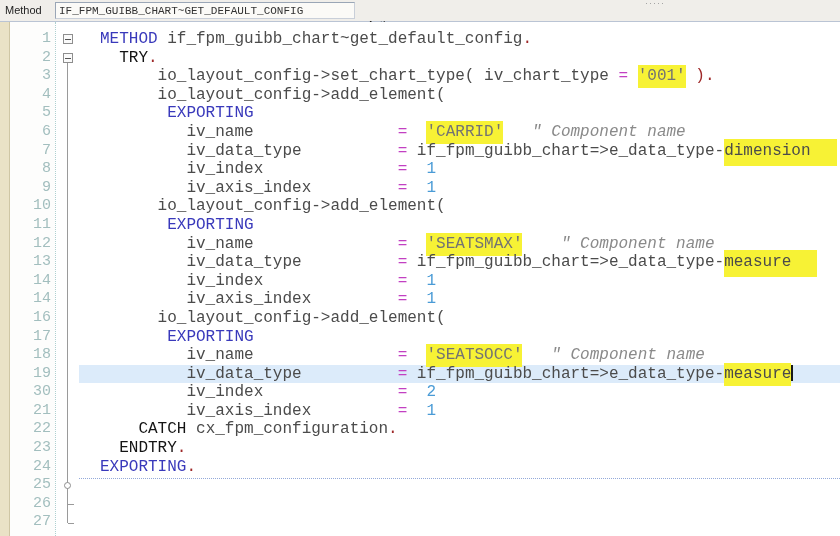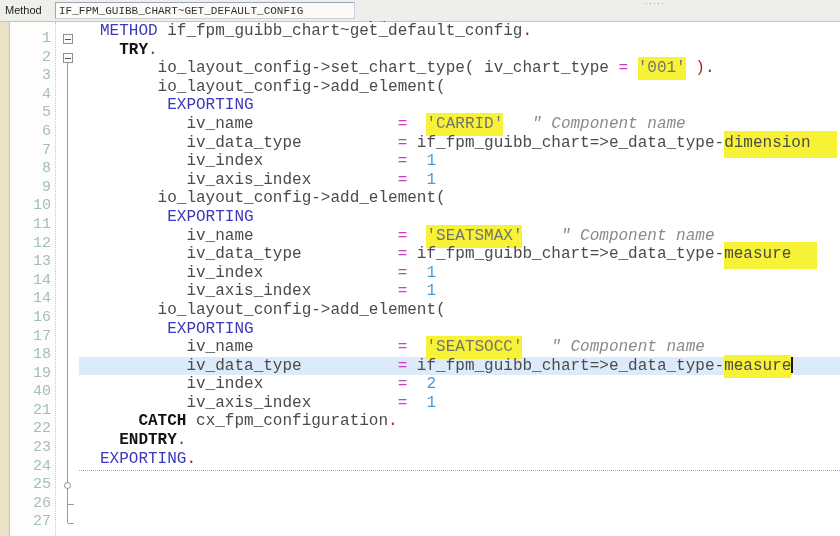--- a/index.html
+++ b/index.html
@@ -26,29 +26,29 @@
           font-size:15px; color:#a2bebe; padding-right:4px; }
   .foldcol { position:relative; width:24px; padding-top:8px;
              border-left:1px dotted #aed0d0; }
   .fold-box { position:absolute; left:7px; width:10px; height:10px; background:#fafafa;
               border:1px solid #8e8e8e; }
   .fold-box i { display:block; width:6px; height:1px; background:#555; margin:4px auto 0; }
   .fold-vline { position:absolute; left:11px; width:1px; background:#9a9a9a; }
   .fold-circle { position:absolute; left:8px; width:7px; height:7px; background:#fff;
                  border:1px solid #8e8e8e; border-radius:50%; }
   .fold-tick { position:absolute; left:12px; width:6px; height:1px; background:#9a9a9a; }
-  .codecol { position:relative; flex:1; padding-top:0; overflow:hidden; }
+  .codecol { position:relative; flex:1; padding-top:8px; overflow:hidden; }
   .cline { height:18.6px; line-height:18.6px; white-space:pre;
            font-family:"Liberation Mono", monospace; font-size:16px; color:#4b4b4b;
            padding-left:21px; }
   .cline.active { background:#dcebfa; }
 
   
   .tk-kw  { color:#3939bb; }
-  .tk-kwb { color:#141414; font-weight:bold; }
+  .tk-kwb { color:#141414; font-weight:normal; }
   .tk-id  { color:#4b4b4b; }
   .tk-str { color:#737373; }
   .tk-num { color:#4a9bd6; }
   .tk-op  { color:#c240c2; }
   .tk-dot { color:#9e2828; }
   .tk-cmt { color:#8a8a8a; font-style:italic; }
   .hl  { background:#f7f235; padding:2px 0 3px; }
   .hlw { padding:3px 26px 6px 0; margin-right:-26px; }
   .caret { display:inline-block; width:2px; height:16px; background:#1a1a1a;
            vertical-align:-3px; }
@@ -79,21 +79,21 @@
       <div class="lnum">10</div>
       <div class="lnum">11</div>
       <div class="lnum">12</div>
       <div class="lnum">13</div>
       <div class="lnum">14</div>
       <div class="lnum">14</div>
       <div class="lnum">16</div>
       <div class="lnum">17</div>
       <div class="lnum">18</div>
       <div class="lnum">19</div>
-      <div class="lnum">40</div>
+      <div class="lnum">30</div>
       <div class="lnum">21</div>
       <div class="lnum">22</div>
       <div class="lnum">23</div>
       <div class="lnum">24</div>
       <div class="lnum">25</div>
       <div class="lnum">26</div>
       <div class="lnum">27</div>
     </div>
   <div class="foldcol" id="foldcol">
       <div class="fold-vline" style="top: 40.9px; height: 460px;"></div>

